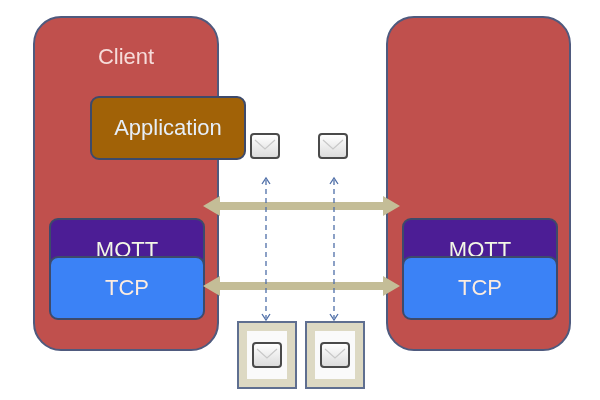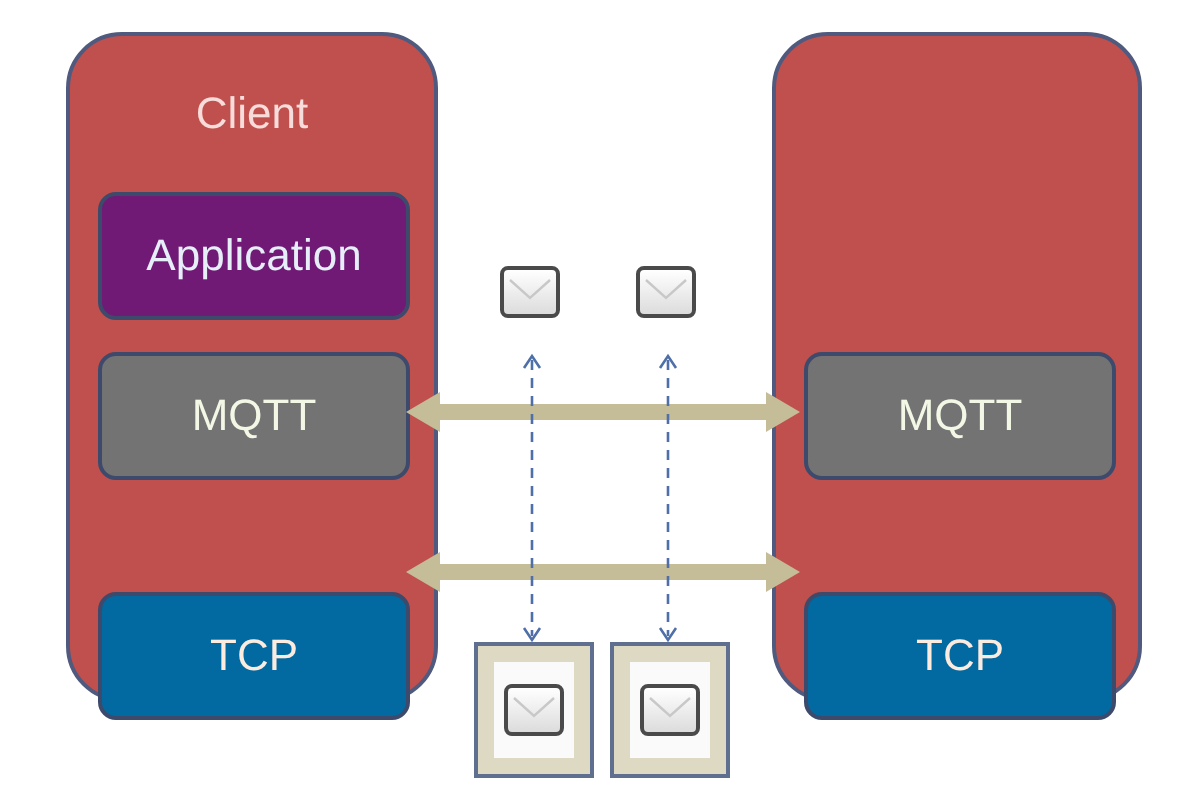--- a/index.html
+++ b/index.html
@@ -1,22 +1,22 @@
 <!DOCTYPE html>
 <html><head>
 <meta charset="utf-8">
 <style>
   html, body { margin:0; padding:0; background:#ffffff; }
   body { width:600px; height:400px; position:relative; overflow:hidden; font-family:"Liberation Sans", sans-serif; }
   .node { position:absolute; box-sizing:border-box; border:2px solid #4f5a7e; border-radius:28px; background:#c0504d; }
   .node-title { position:absolute; left:0; right:0; top:26px; text-align:center; color:#f6dcda; font-size:22px; }
   .layer { position:absolute; box-sizing:border-box; border:2px solid #3d4a6b; border-radius:9px; display:flex; align-items:center; justify-content:center; font-size:22px; color:#eef2e4; }
-  .app { background:#701a75; color:#e6eef8; }
-  .mqtt { background:#737373; color:#f3f8e6; }
-  .tcp { background:#0369a1; color:#fcece0;margin-top:40px; }
+  .app { background:#a16207; color:#e6eef8;margin-left:41px; }
+  .mqtt { background:#4c1d95; color:#f3f8e6;margin-top:42px; }
+  .tcp { background:#3b82f6; color:#fcece0; }
   svg.links { position:absolute; left:0; top:0; }
   .env { position:absolute; box-sizing:border-box; width:30px; height:26px; border:2px solid #4a4a4a; border-radius:4px; background:linear-gradient(#ffffff,#dcdcdc); }
   .env svg { position:absolute; left:0; top:0; }
   .queue { position:absolute; box-sizing:border-box; width:60px; height:68px; border:2px solid #5f6f90; background:#ddd9c3; }
   .queue-inner { position:absolute; left:8px; top:8px; right:8px; bottom:8px; background:#fafafa; }
 </style>
 </head>
 <body>
 
 <div class="node" style="left:33px;top:16px;width:186px;height:335px;">

